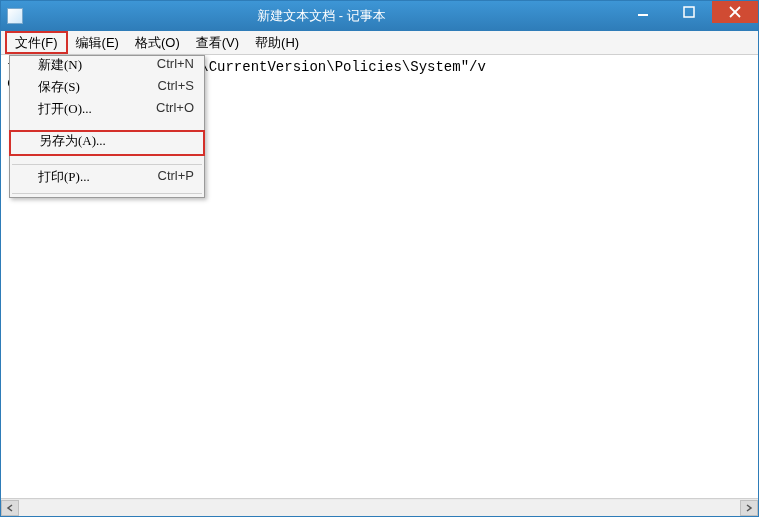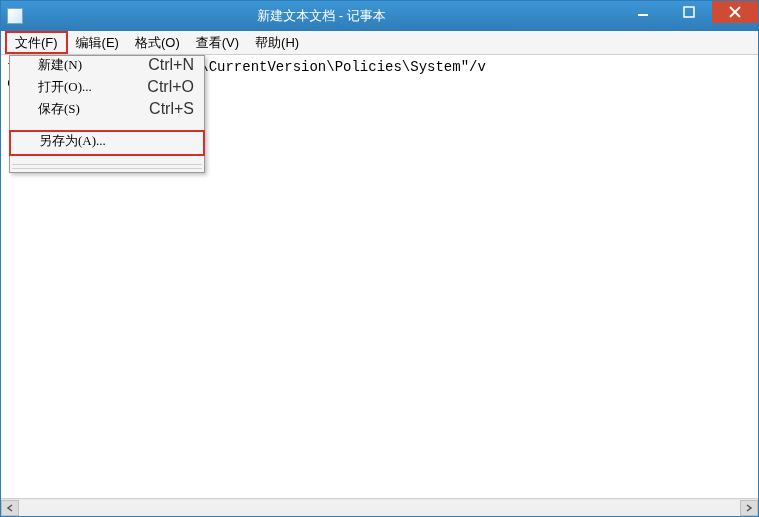--- a/index.html
+++ b/index.html
@@ -15,21 +15,21 @@
 .titlebar .ctrl.close { background: #d04b33; width: 46px; }
 .titlebar .ctrl svg { display: block; }
 .menubar { height: 24px; background: #f5f5f5; border-bottom: 1px solid #d0d0d0; display: flex; align-items: stretch; padding-left: 4px; }
 .menubar .menu-item { padding: 3px 8px; cursor: default; display:flex; align-items:center; }
 .highlight-file { border: 2px solid #d4302a; padding: 1px 6px; }
 .content-area { flex: 1; position: relative; background: #fff; overflow: hidden; }
 .text-content { position: absolute; left: 0; top: 0; right: 0; padding: 4px 6px; font-family: Consolas, "Courier New", monospace; font-size: 14px; white-space: pre; color: #000; }
 .dropdown { position: absolute; left: 8px; top: 54px; width: 196px; background: #f5f5f5; border: 1px solid #9a9a9a; box-shadow: 2px 2px 4px rgba(0,0,0,0.25); z-index: 10; }
 .dropdown .dd-item { display: flex; align-items: flex-start; height: 22px; padding: 0 10px 0 28px; cursor: default; position: relative; }
 .dropdown .dd-item .label { flex: 1; font-family: "SimSun","Microsoft YaHei"; font-size: 13px; }
-.dropdown .dd-item .shortcut { color: #333; font-size: 16px; }
+.dropdown .dd-item .shortcut { color: #333; font-size: 13px; }
 .dropdown .sep { height: 1px; background: #d0d0d0; margin: 3px 2px; }
 .dd-save-as-wrap { border: 2px solid #d4302a; margin: 8px -1px; }
 .hscroll { height: 18px; background: #eaeaea; border-top: 1px solid #cfcfcf; display: flex; align-items:center; }
 .hscroll .arrow { width: 18px; height: 16px; background: #dcdcdc; border:1px solid #bfbfbf; display:flex; align-items:center; justify-content:center; }
 .hscroll .track { flex:1; height:16px; background:#f0f0f0; }
 </style>
 </head>
 <body>
 
 <div class="window">
@@ -93,29 +93,33 @@
         </svg>
     </div>
   </div>
 
   <div class="dropdown">
     <div class="dd-item">
       <span class="label">新建(N)</span>
       <span class="shortcut">Ctrl+N</span>
     </div>
     <div class="dd-item">
+      <span class="label">保存(S)</span>
+      <span class="shortcut">Ctrl+S</span>
+    </div>
+    <div class="dd-item">
       <span class="label">打开(O)...</span>
       <span class="shortcut">Ctrl+O</span>
-    </div>
-    <div class="dd-item">
-      <span class="label">保存(S)</span>
-      <span class="shortcut">Ctrl+S</span>
     </div>
     <div class="dd-save-as-wrap">
       <div class="dd-item">
         <span class="label">另存为(A)...</span>
       </div>
     </div>
     <div class="sep"></div>
+    <div class="dd-item">
+      <span class="label">打印(P)...</span>
+      <span class="shortcut">Ctrl+P</span>
+    </div>
     <div class="sep"></div>
   </div>
 
 </div>
 
 </body></html>

